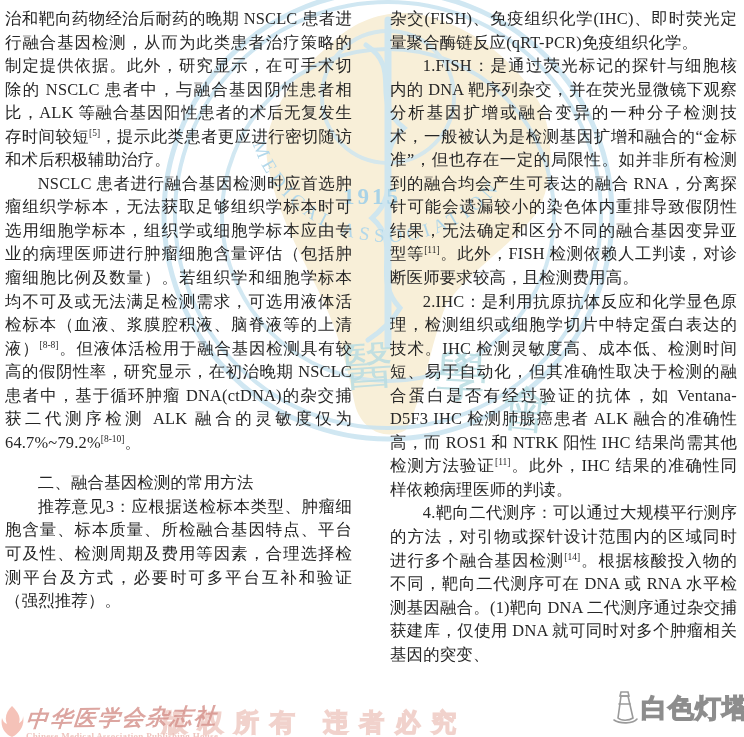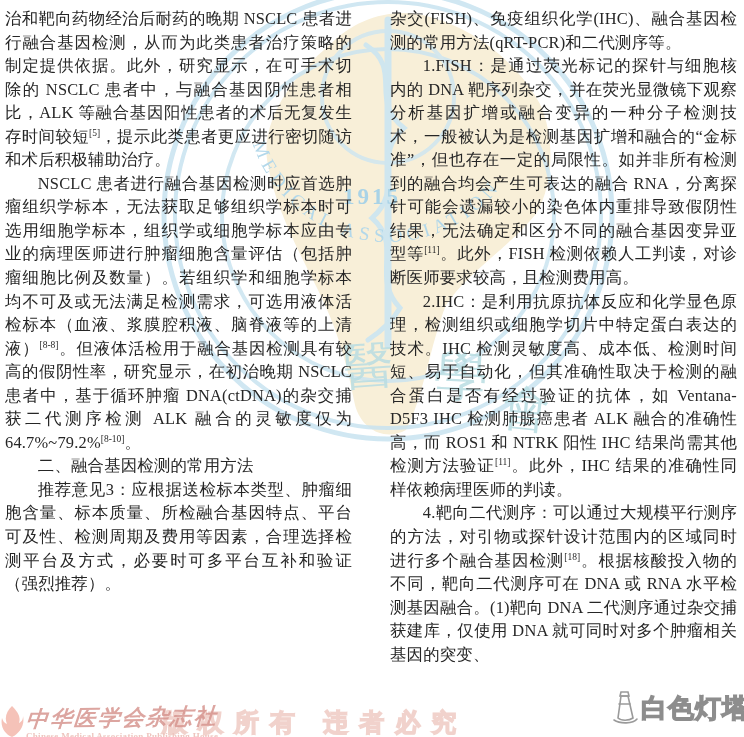--- a/index.html
+++ b/index.html
@@ -15,21 +15,21 @@
   
   .col{
     position:absolute;top:7px;width:347px;
     font-size:16.4px;line-height:23.55px;letter-spacing:0.2px;
     text-align:justify;color:#262626;
   }
   .col-left{left:5px;}
   .col-right{left:390px;}
   .para{margin:0;text-indent:2em;}
   .para.noindent{text-indent:0;}
-  .para.heading{text-indent:2em;}
+  .para.heading{text-indent:2em;margin-top:17px;}
   sup.ref{font-size:9.5px;line-height:0;vertical-align:super;letter-spacing:0;}
   
   .publisher{position:absolute;left:0;top:703px;height:34px;display:flex;align-items:flex-start;}
   .publisher-flame{width:24px;height:33px;margin-top:2px;}
   .publisher-texts{margin-left:2px;}
   .publisher-cn{
     font-size:22px;color:#d79690;letter-spacing:2px;white-space:nowrap;
     font-style:italic;transform:skewX(-6deg) rotate(-1deg);font-weight:bold;opacity:.85;
   }
   .publisher-en{
@@ -90,24 +90,24 @@
 </div>
 
 <div class="text-layer">
   <div class="col col-left">
       <p class="para noindent">治和靶向药物经治后耐药的晚期 NSCLC 患者进行融合基因检测，从而为此类患者治疗策略的制定提供依据。此外，研究显示，在可手术切除的 NSCLC 患者中，与融合基因阴性患者相比，ALK 等融合基因阳性患者的术后无复发生存时间较短<sup class="ref">[5]</sup>，提示此类患者更应进行密切随访和术后积极辅助治疗。</p>
       <p class="para">NSCLC 患者进行融合基因检测时应首选肿瘤组织学标本，无法获取足够组织学标本时可选用细胞学标本，组织学或细胞学标本应由专业的病理医师进行肿瘤细胞含量评估（包括肿瘤细胞比例及数量）。若组织学和细胞学标本均不可及或无法满足检测需求，可选用液体活检标本（血液、浆膜腔积液、脑脊液等的上清液）<sup class="ref">[8-8]</sup>。但液体活检用于融合基因检测具有较高的假阴性率，研究显示，在初治晚期 NSCLC 患者中，基于循环肿瘤 DNA(ctDNA)的杂交捕获二代测序检测 ALK 融合的灵敏度仅为64.7%~79.2%<sup class="ref">[8-10]</sup>。</p>
       <p class="para heading">二、融合基因检测的常用方法</p>
       <p class="para">推荐意见3：应根据送检标本类型、肿瘤细胞含量、标本质量、所检融合基因特点、平台可及性、检测周期及费用等因素，合理选择检测平台及方式，必要时可多平台互补和验证（强烈推荐）。</p>
     </div>
   <div class="col col-right">
-      <p class="para noindent">杂交(FISH)、免疫组织化学(IHC)、融合基因检测的常用方法(qRT-PCR)和二代测序等。</p>
+      <p class="para noindent">杂交(FISH)、免疫组织化学(IHC)、即时荧光定量聚合酶链反应(qRT-PCR)免疫组织化学。</p>
       <p class="para">1.FISH：是通过荧光标记的探针与细胞核内的 DNA 靶序列杂交，并在荧光显微镜下观察分析基因扩增或融合变异的一种分子检测技术，一般被认为是检测基因扩增和融合的“金标准”，但也存在一定的局限性。如并非所有检测到的融合均会产生可表达的融合 RNA，分离探针可能会遗漏较小的染色体内重排导致假阴性结果，无法确定和区分不同的融合基因变异亚型等<sup class="ref">[11]</sup>。此外，FISH 检测依赖人工判读，对诊断医师要求较高，且检测费用高。</p>
       <p class="para">2.IHC：是利用抗原抗体反应和化学显色原理，检测组织或细胞学切片中特定蛋白表达的技术。IHC 检测灵敏度高、成本低、检测时间短、易于自动化，但其准确性取决于检测的融合蛋白是否有经过验证的抗体，如 Ventana-D5F3 IHC 检测肺腺癌患者 ALK 融合的准确性高，而 ROS1 和 NTRK 阳性 IHC 结果尚需其他检测方法验证<sup class="ref">[11]</sup>。此外，IHC 结果的准确性同样依赖病理医师的判读。</p>
-      <p class="para">4.靶向二代测序：可以通过大规模平行测序的方法，对引物或探针设计范围内的区域同时进行多个融合基因检测<sup class="ref">[18]</sup>。根据核酸投入物的不同，靶向二代测序可在 DNA 或 RNA 水平检测基因融合。(1)靶向 DNA 二代测序通过杂交捕获建库，仅使用 DNA 就可同时对多个肿瘤相关基因的突变、</p>
+      <p class="para">4.靶向二代测序：可以通过大规模平行测序的方法，对引物或探针设计范围内的区域同时进行多个融合基因检测<sup class="ref">[14]</sup>。根据核酸投入物的不同，靶向二代测序可在 DNA 或 RNA 水平检测基因融合。(1)靶向 DNA 二代测序通过杂交捕获建库，仅使用 DNA 就可同时对多个肿瘤相关基因的突变、</p>
     </div>
 </div>
 
 <div class="over-layer">
   <div class="publisher">
     <svg class="publisher-flame" viewBox="0 0 24 33">
       <path d="M 12,1 C 18,7 21,12 19,18 C 23,16 23,13 23,11 C 25,20 20,28 12,32
                C 5,29 0,22 2,13 C 3,16 4,18 7,19 C 4,12 7,6 12,1 Z" fill="#f3b7ac" opacity="0.85"></path>
     </svg>
     <div class="publisher-texts">

